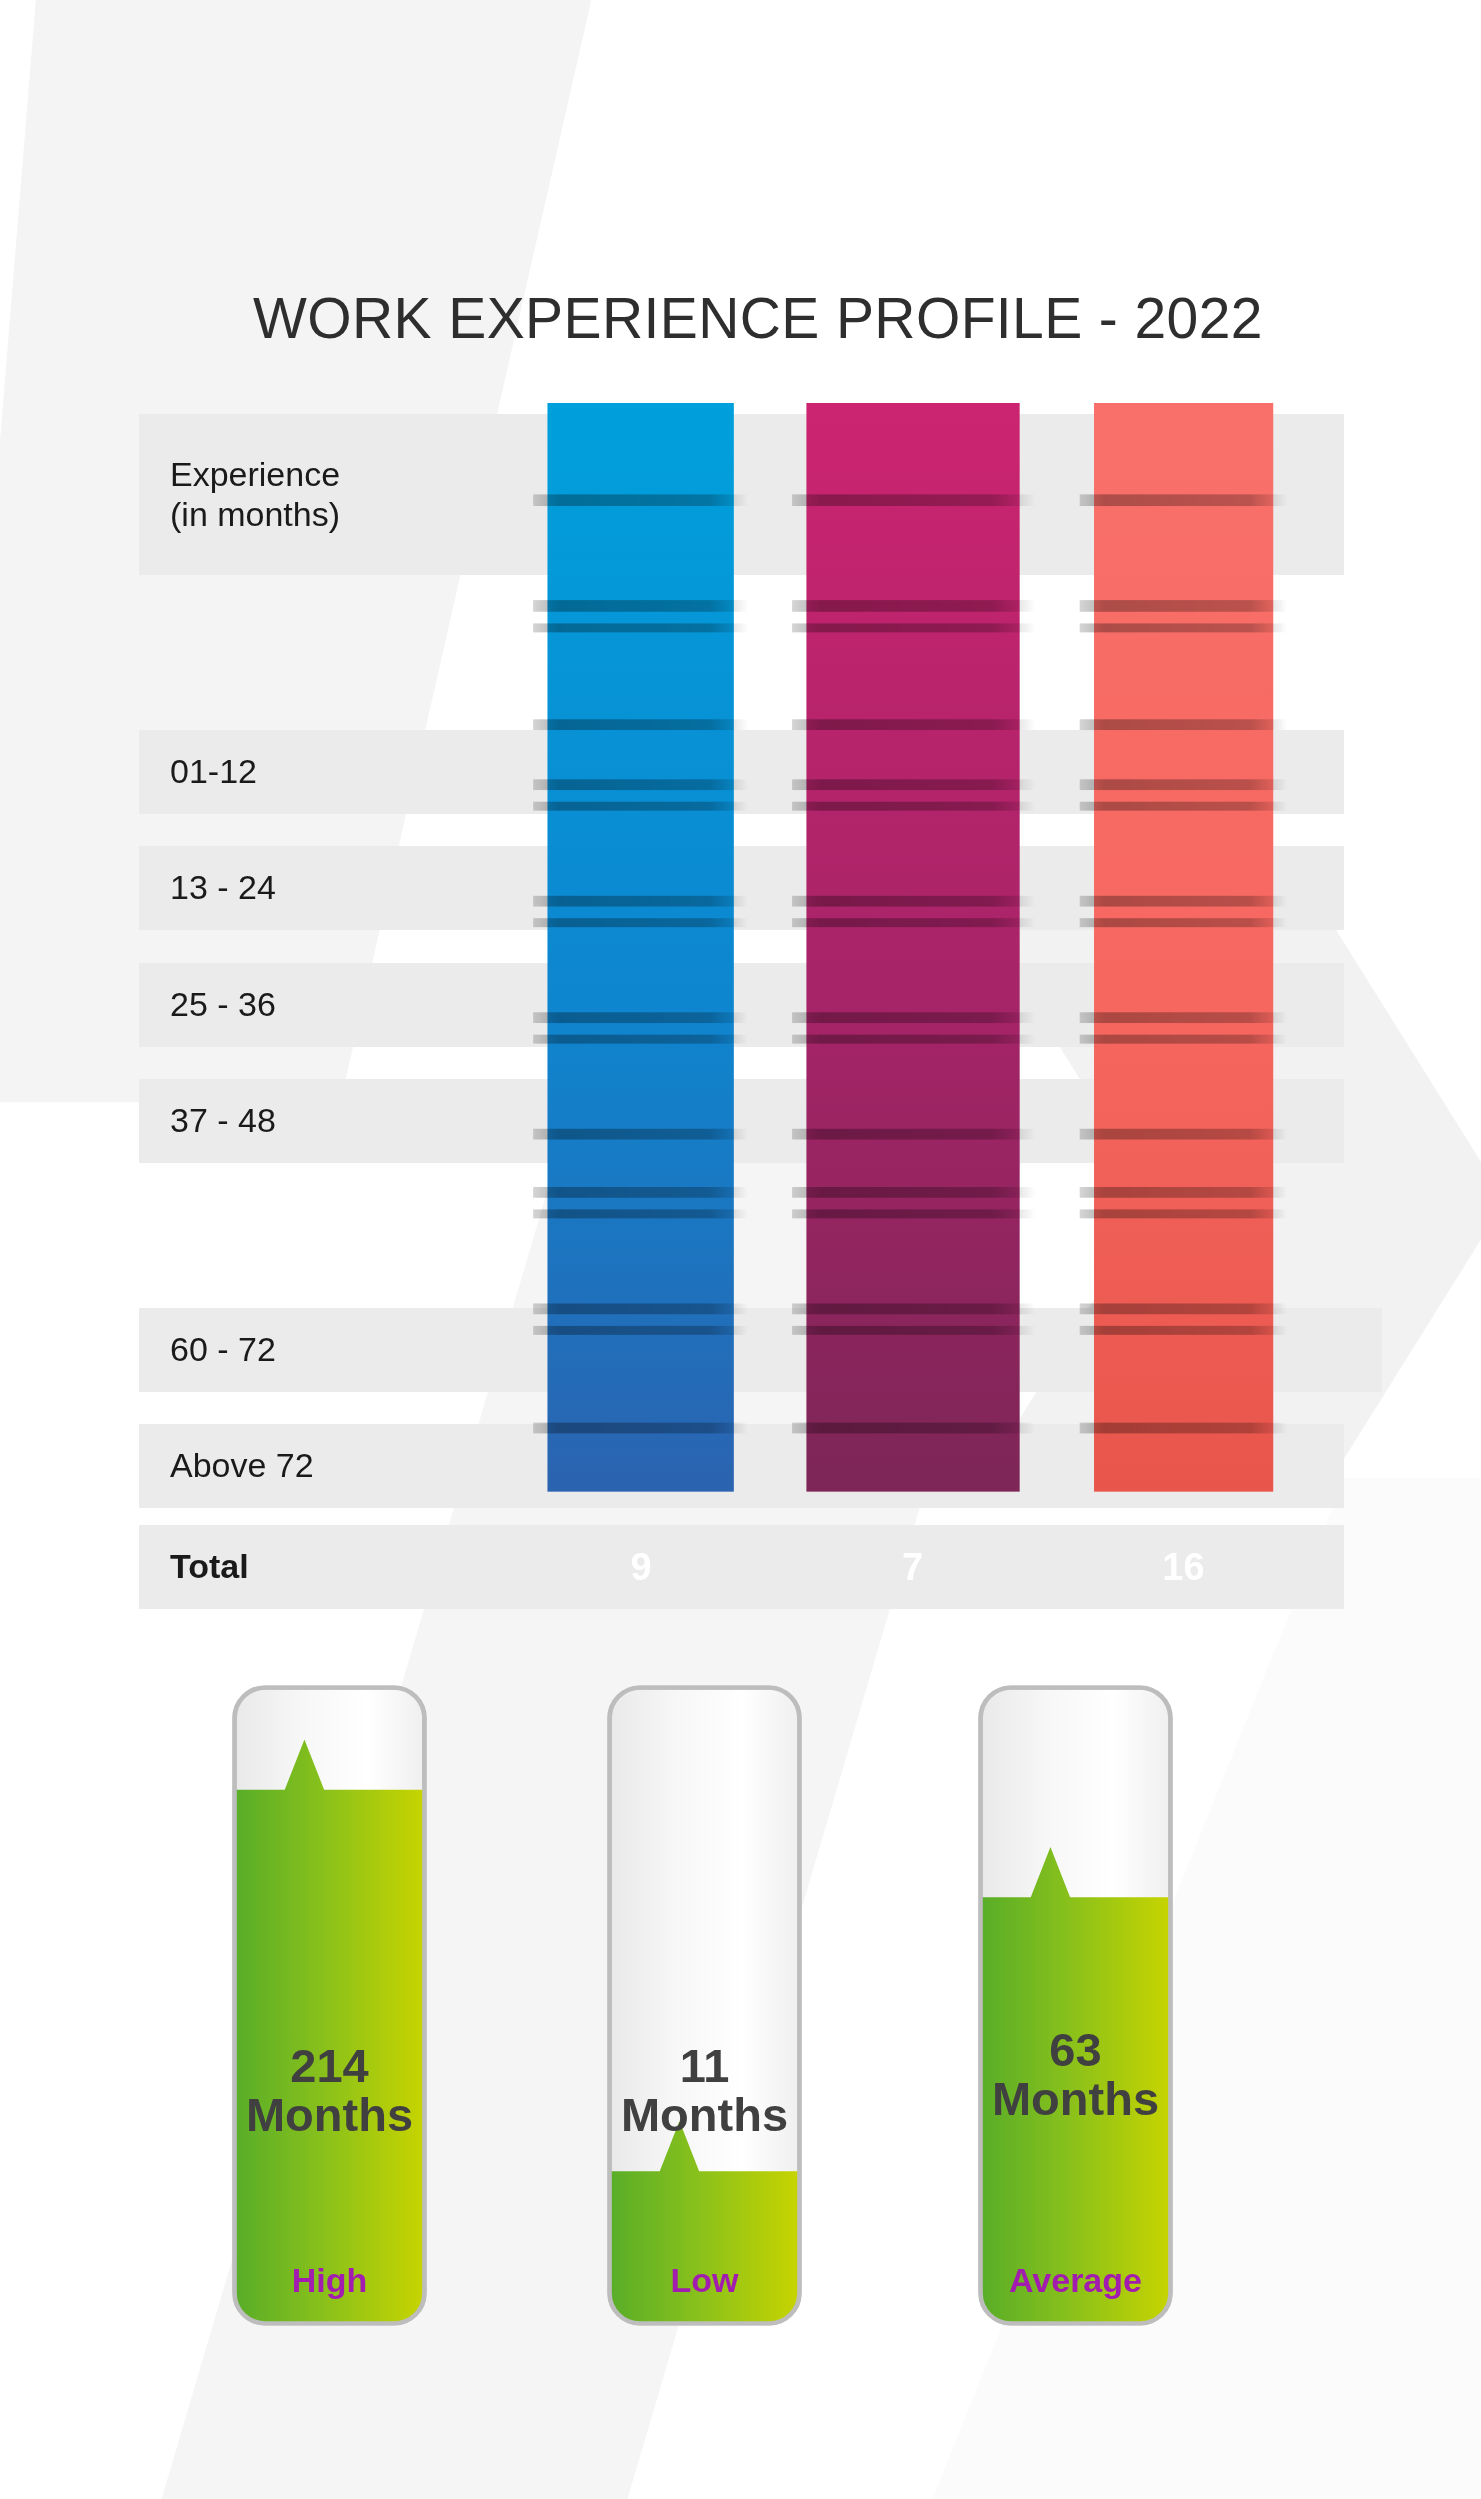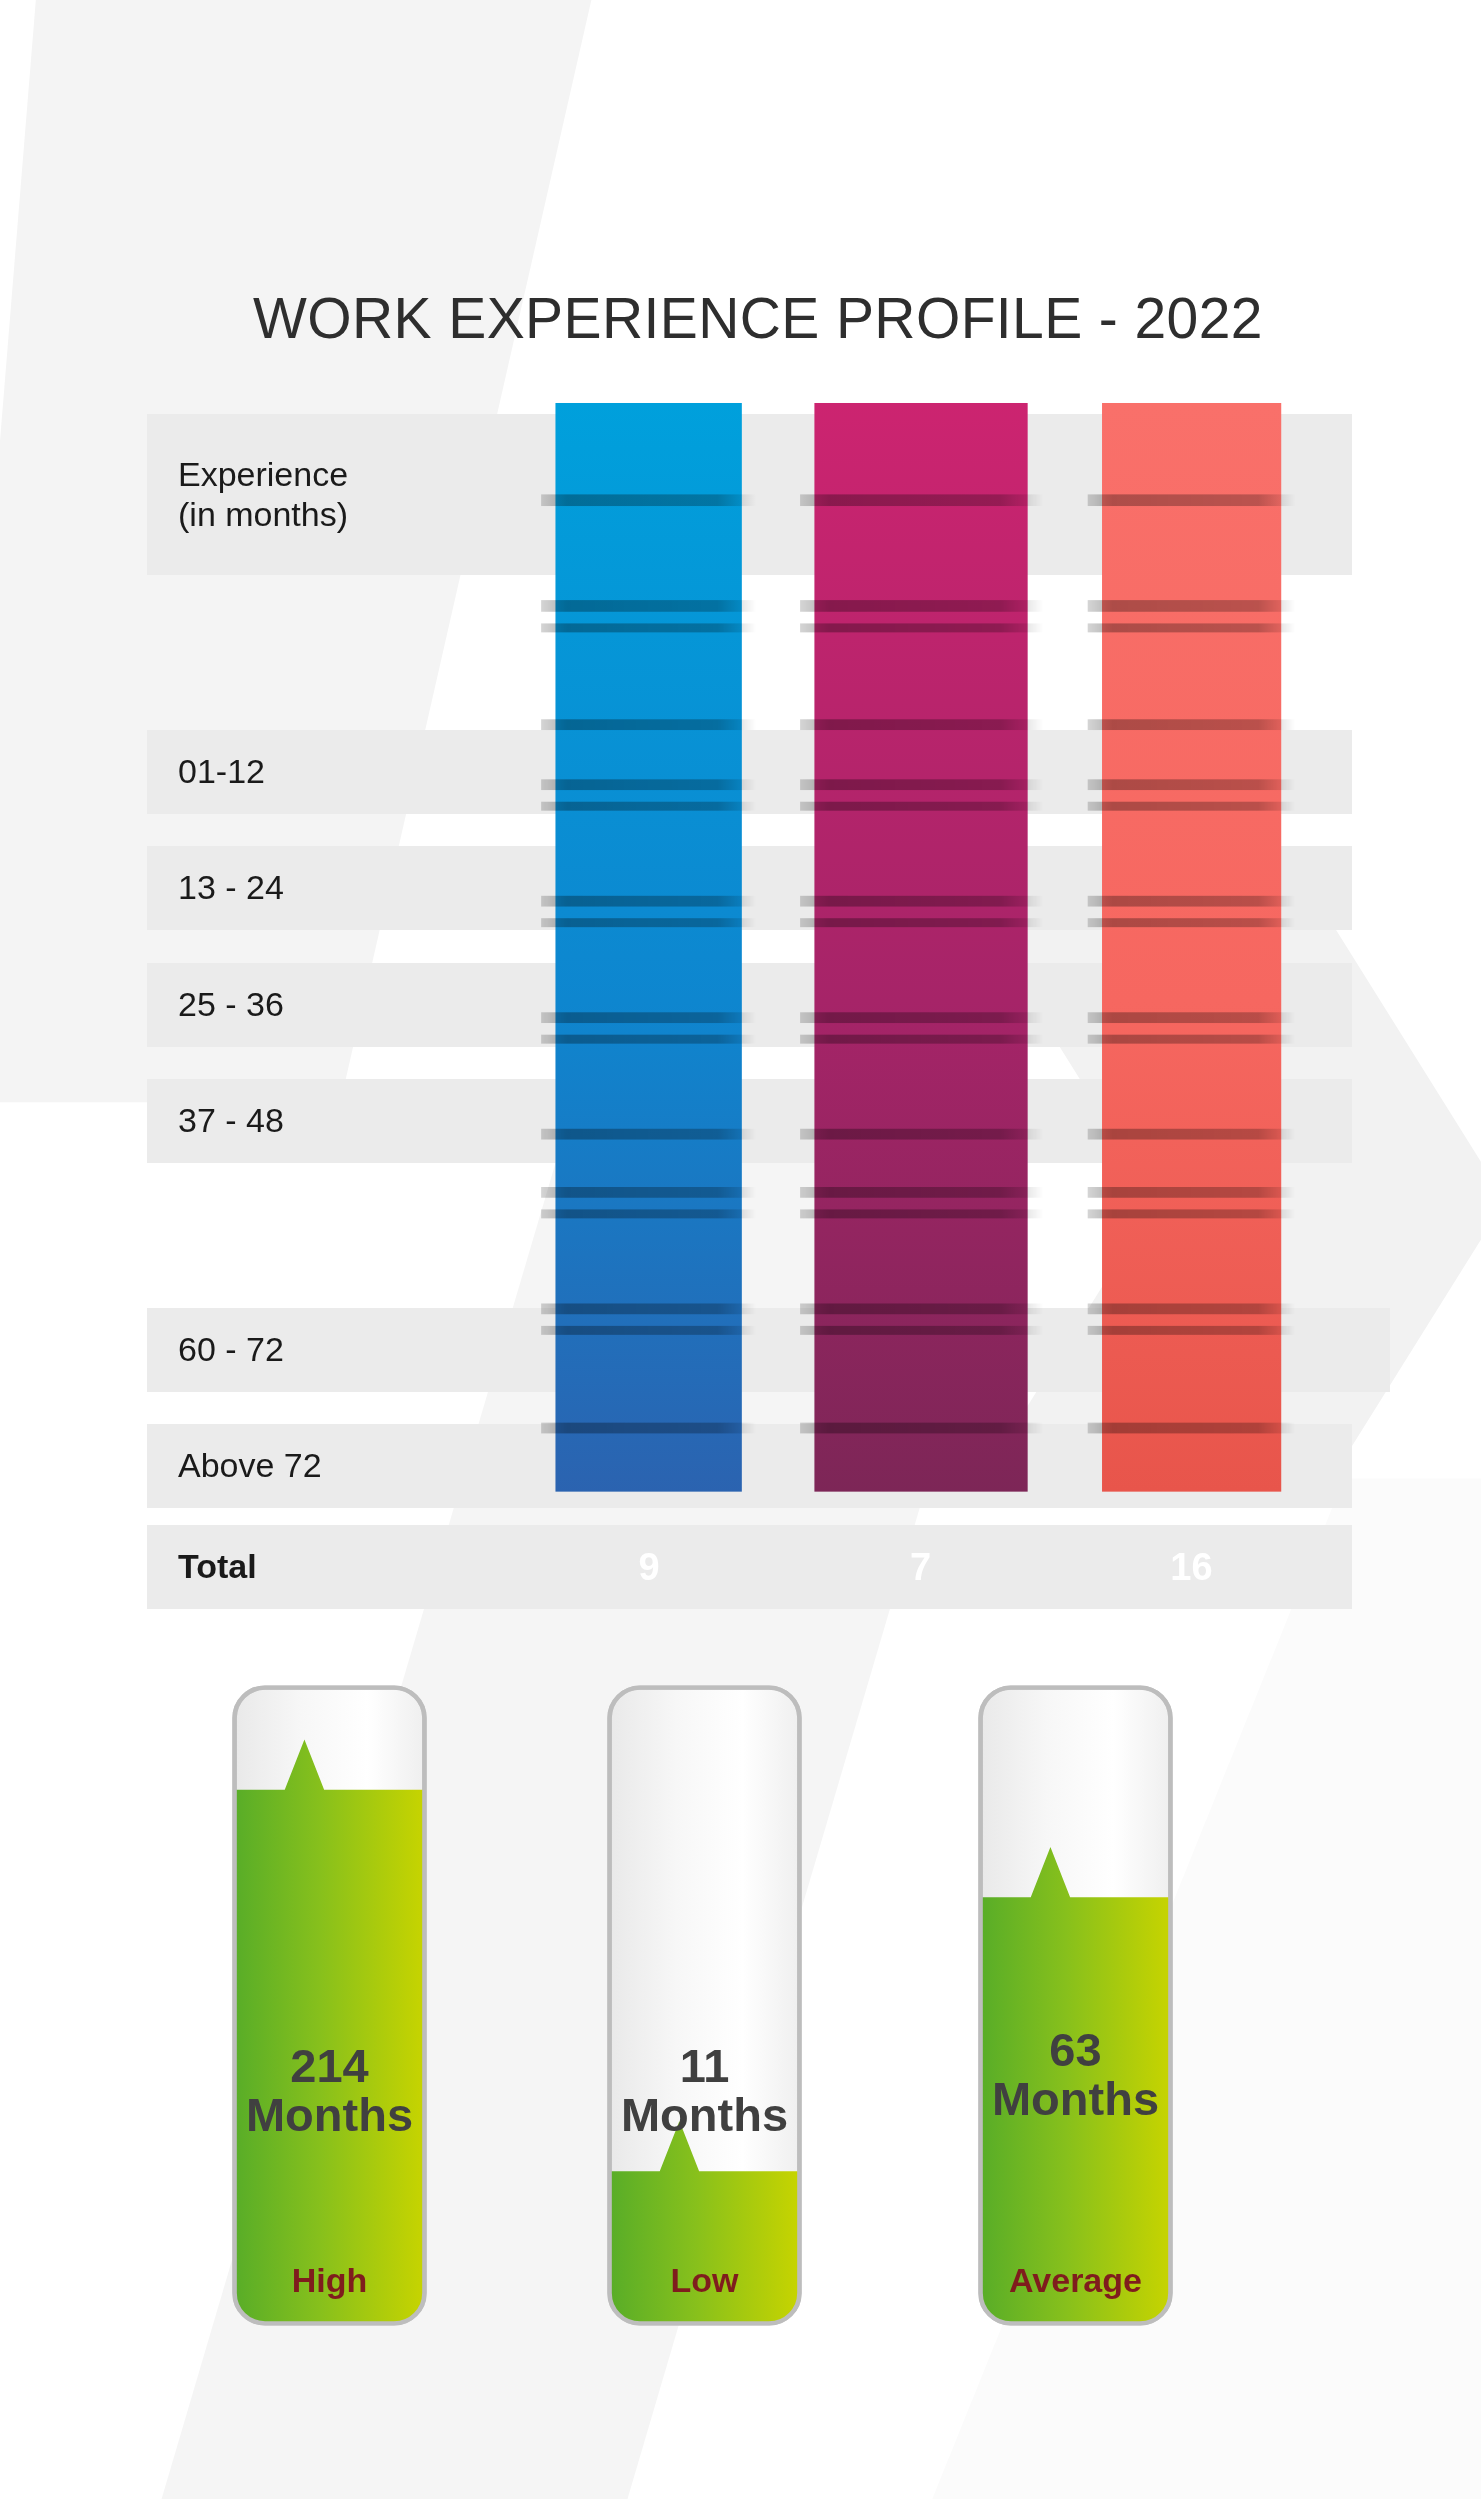--- a/index.html
+++ b/index.html
@@ -17,21 +17,21 @@
   #title{
     position:absolute;left:0;right:0;top:285px;
     text-align:center;
     font-size:57px;letter-spacing:0.4px;
     color:#2e2e2e;font-weight:400;
     z-index:5;
     margin-left:34px;
   }
 
   
-  #table-wrap{position:absolute;left:8px;top:394px;width:1334px;height:1138px;z-index:3;}
+  #table-wrap{position:absolute;left:0;top:394px;width:1334px;height:1138px;z-index:3;}
 
   .row{position:absolute;left:139px;width:1205px;height:84px;}
   .row .rowbg{position:absolute;left:0;top:0;width:100%;height:100%;background:#ebebeb;}
   .row.light .rowbg{background:#ebebeb;}
   .row.hdr .rowbg{background:#ebebeb;}
 
   .lbl{
     position:absolute;left:31px;top:0;height:100%;
     display:flex;align-items:center;
     font-size:34px;color:#1a1a1a;white-space:pre-line;line-height:1.15;
@@ -64,21 +64,21 @@
   .g-val{
     position:absolute;left:0;width:100%;
     text-align:center;color:#404040;font-weight:700;
     line-height:1.04;
     font-size:45px;
   }
   .g-num{display:block;font-size:47px;}
   .g-unit{display:block;font-size:47px;}
   .g-cap{
     position:absolute;left:0;width:100%;bottom:27px;
-    text-align:center;color:#7f1d1d;font-weight:700;font-size:34px;
+    text-align:center;color:#a21caf;font-weight:700;font-size:34px;
   }
 </style>
 </head>
 <body>
 
 <svg id="bg" width="1482" height="2500" viewBox="0 0 1654 2790">
   <rect x="0" y="0" width="1654" height="2790" fill="#ffffff"></rect>
 
   <polygon points="40,0 660,0 380,1230 -60,1230" fill="#f4f4f4"></polygon>
 

